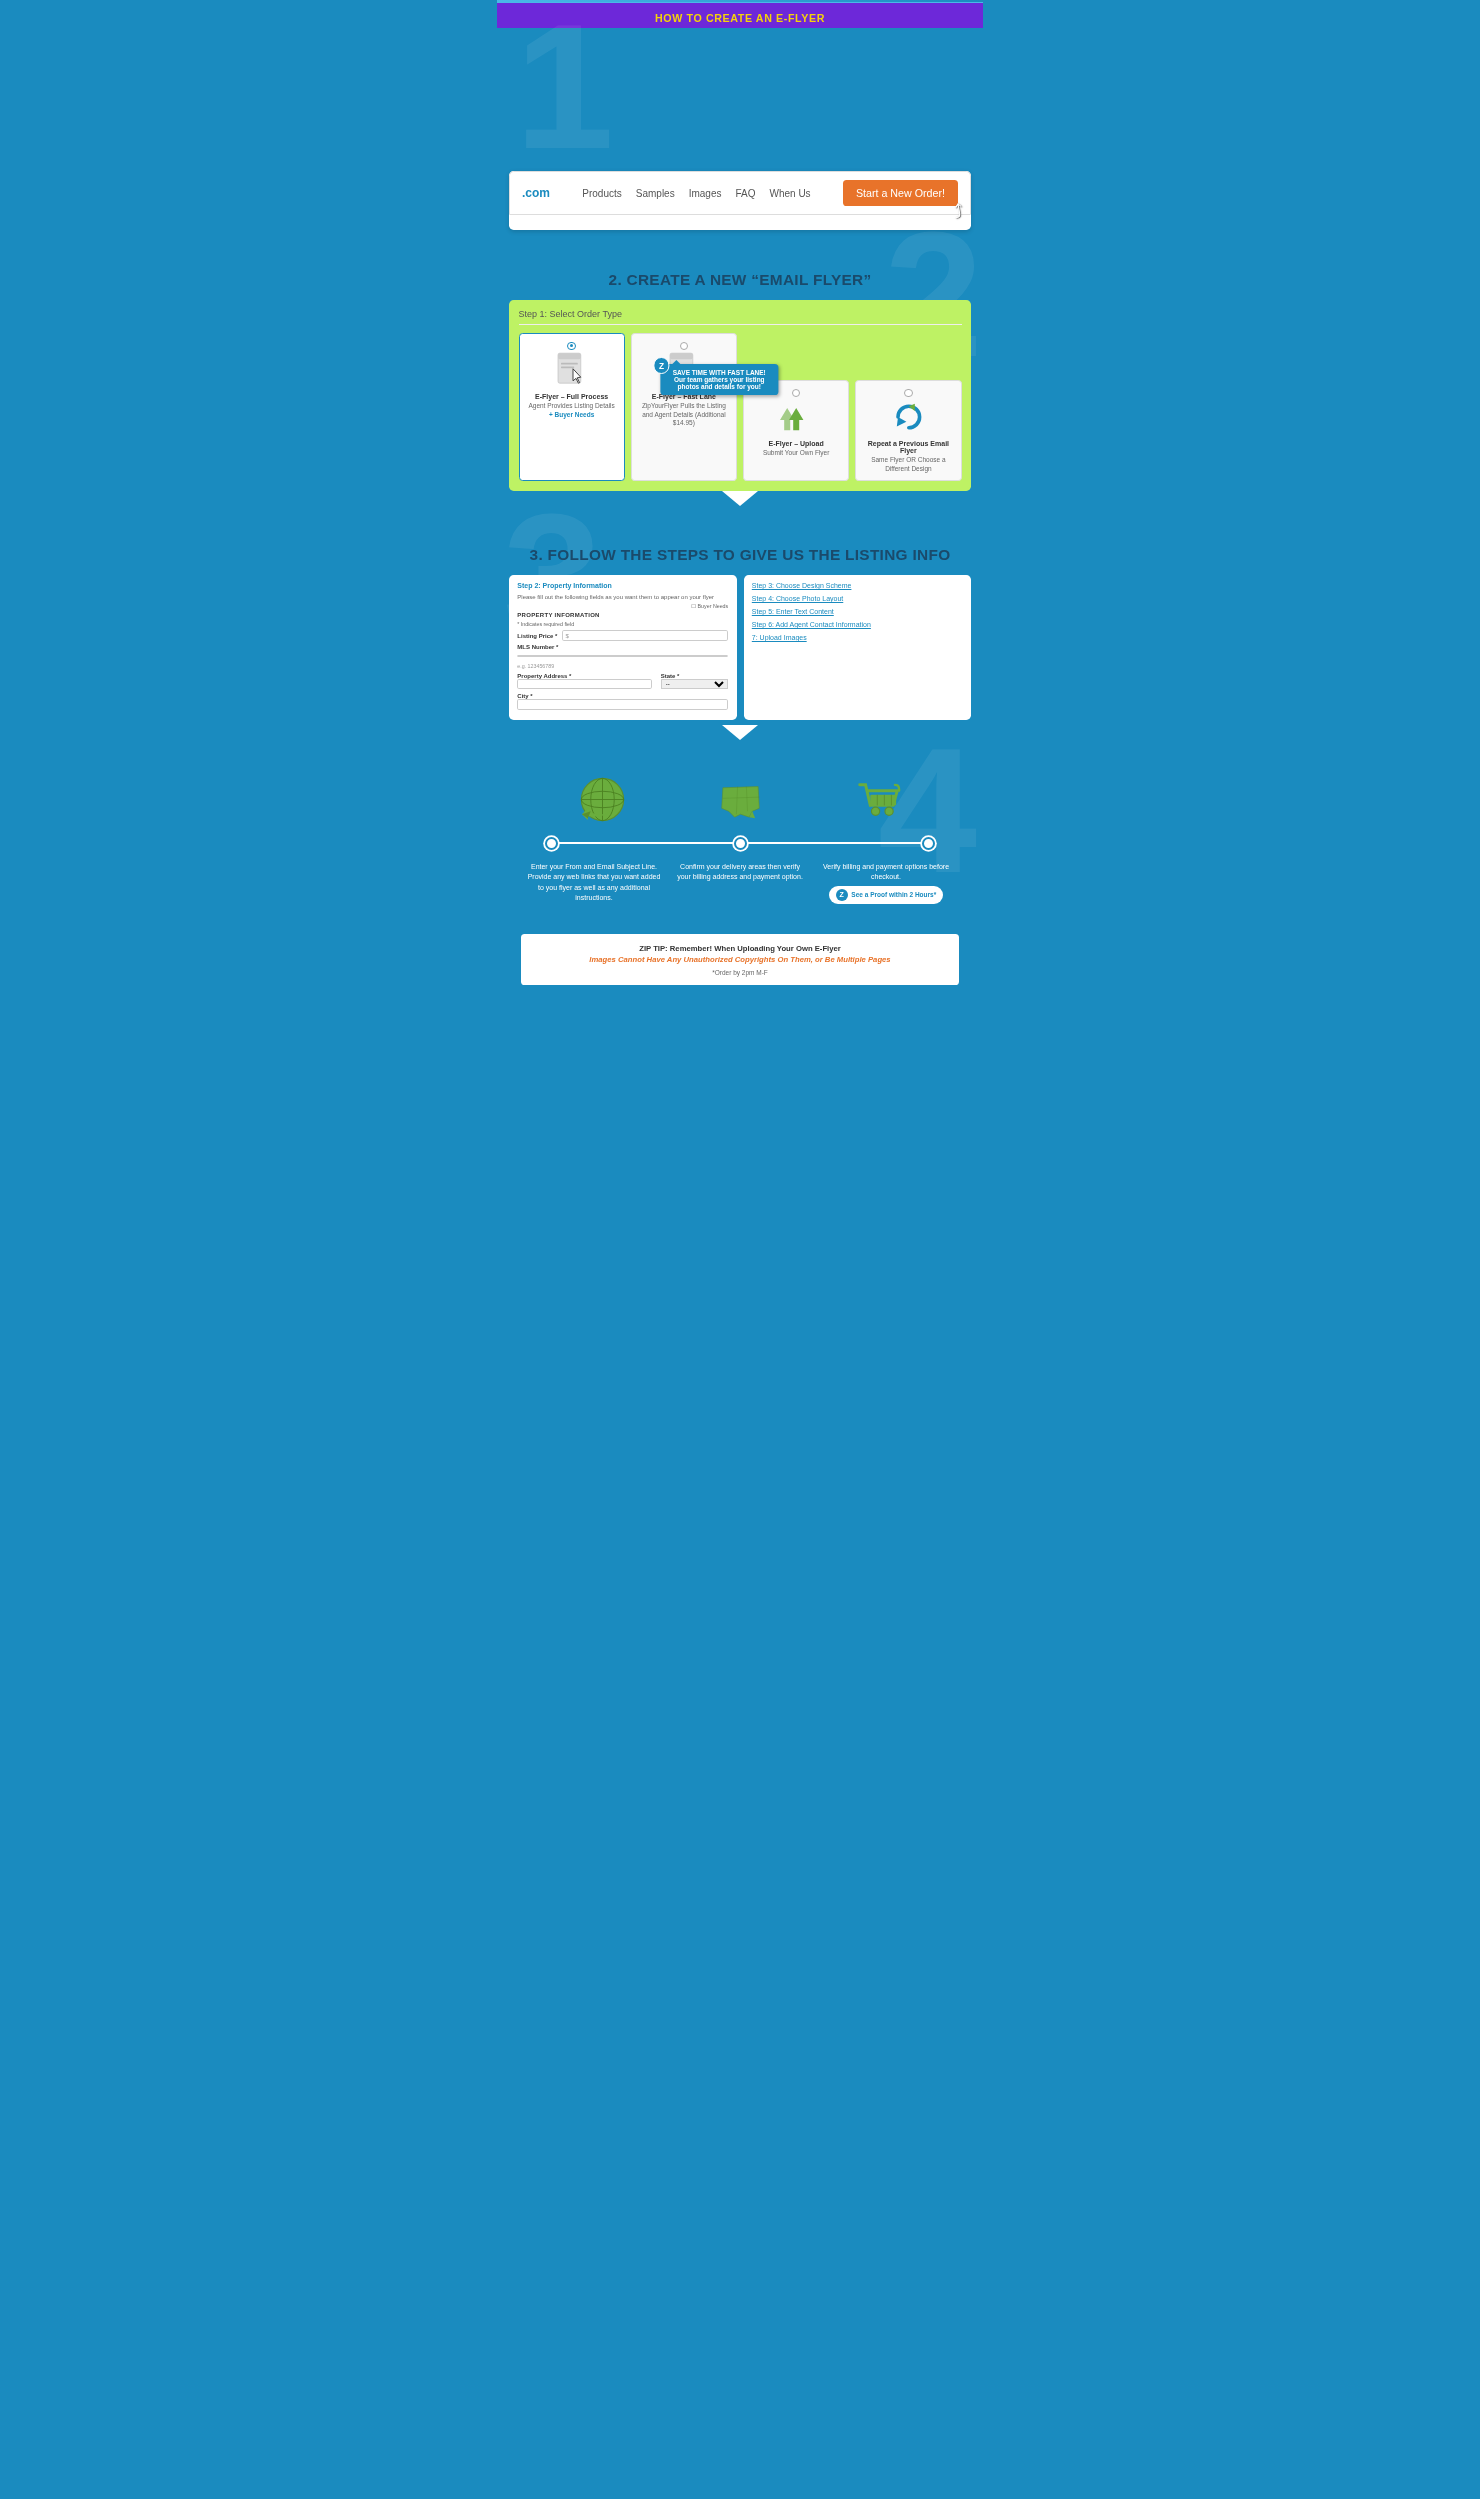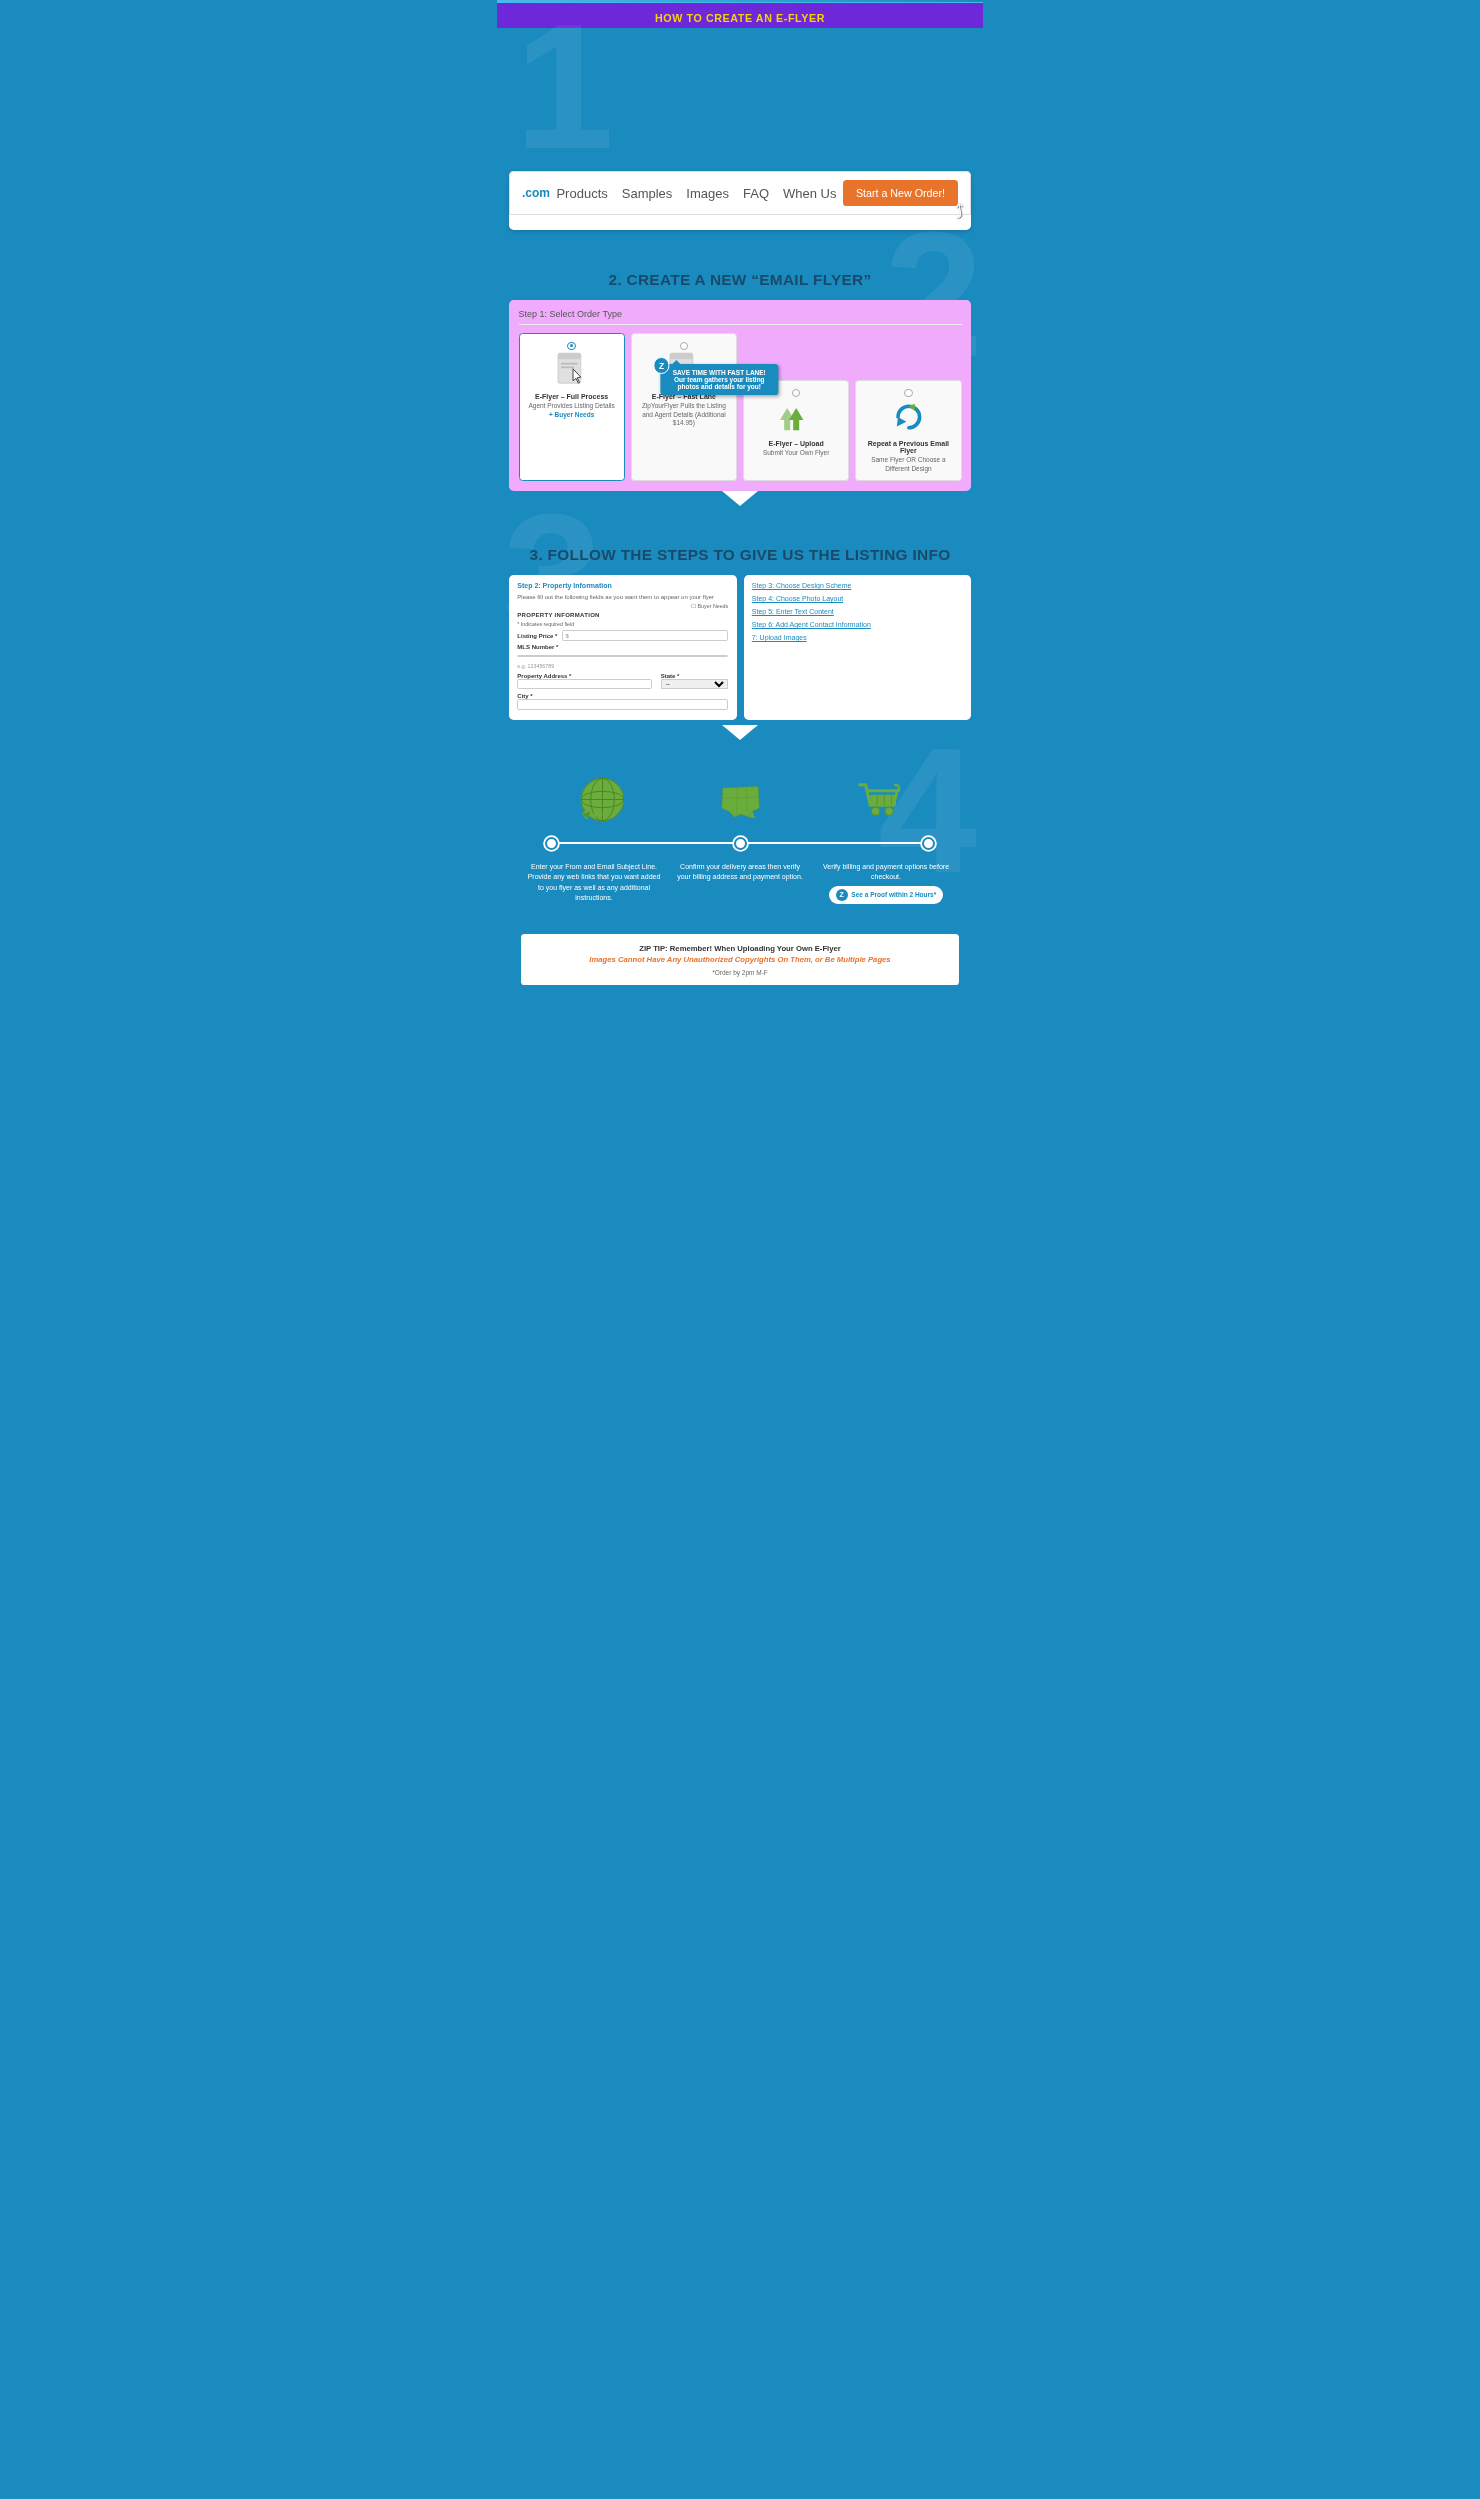--- a/index.html
+++ b/index.html
@@ -57,21 +57,21 @@
       font-size: 12px;
     }
     .navbar-links {
       display: flex;
       gap: 14px;
       align-items: center;
     }
     .navbar-links a {
       color: #555;
       text-decoration: none;
-      font-size: 13px;
+      font-size: 10px;
     }
     .navbar-cta {
       background: #e8732a;
       color: white;
       border: none;
       padding: 7px 13px;
       border-radius: 3.6px;
       font-size: 10.7px;
       font-weight: normal;
       cursor: pointer;
@@ -100,21 +100,21 @@
       border-left: 18px solid transparent;
       border-right: 18px solid transparent;
       border-top: 15px solid white;
       margin: 0 auto;
       position: relative;
       z-index: 2;
     }
 
     
     .order-type-box {
-      background: #f0abfc;
+      background: #bef264;
       border-radius: 4.7px;
       padding: 9.5px;
       margin-top: 2.4px;
     }
     .order-type-title {
       font-size: 9px;
       color: #555;
       margin-bottom: 8.3px;
       border-bottom: 0.6px solid #eee;
       padding-bottom: 4.7px;

